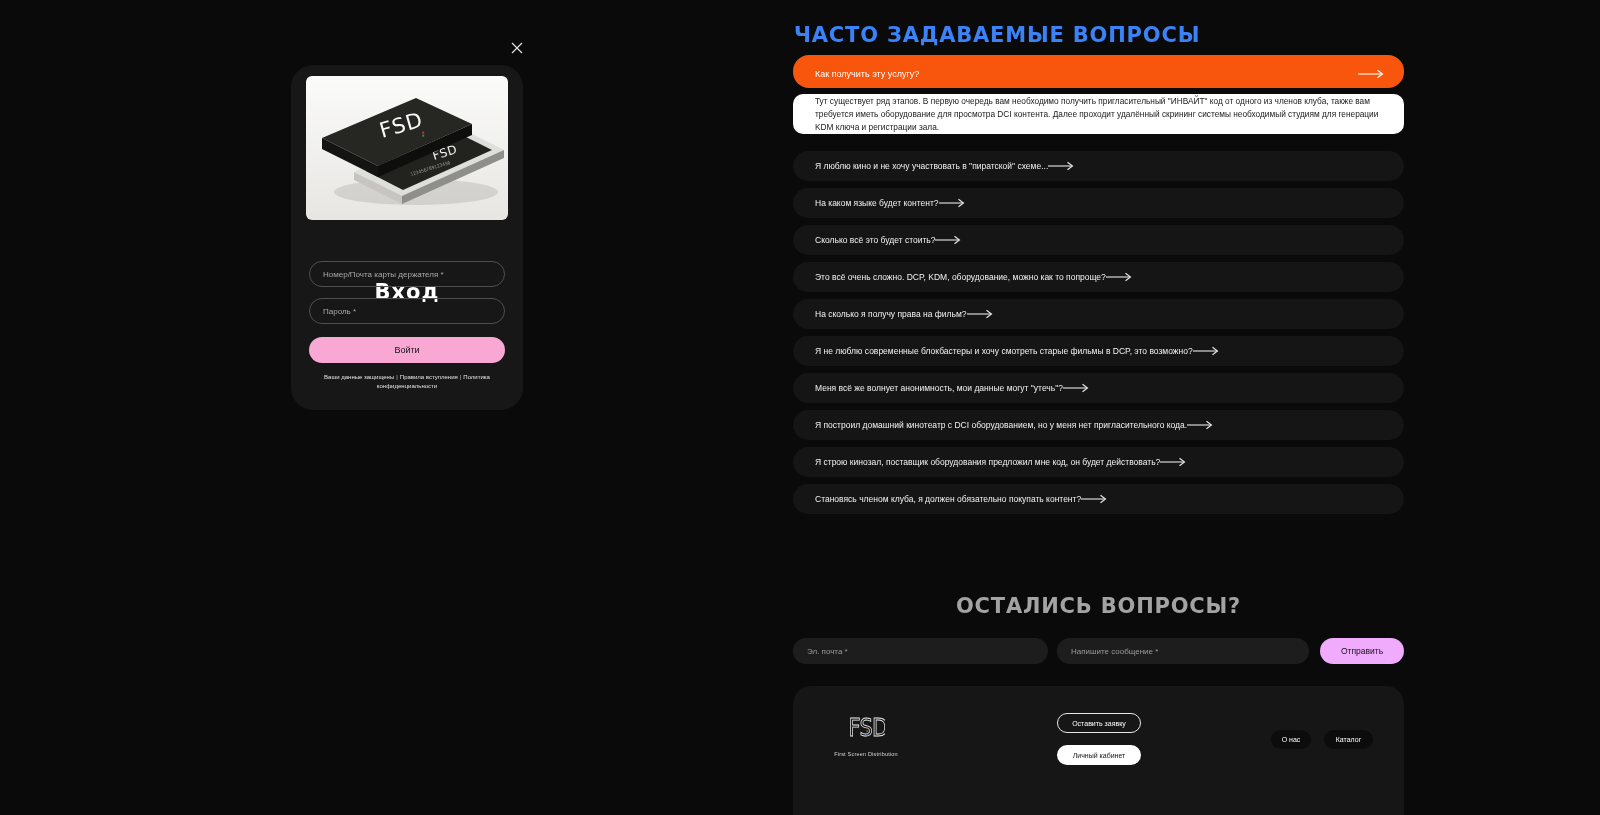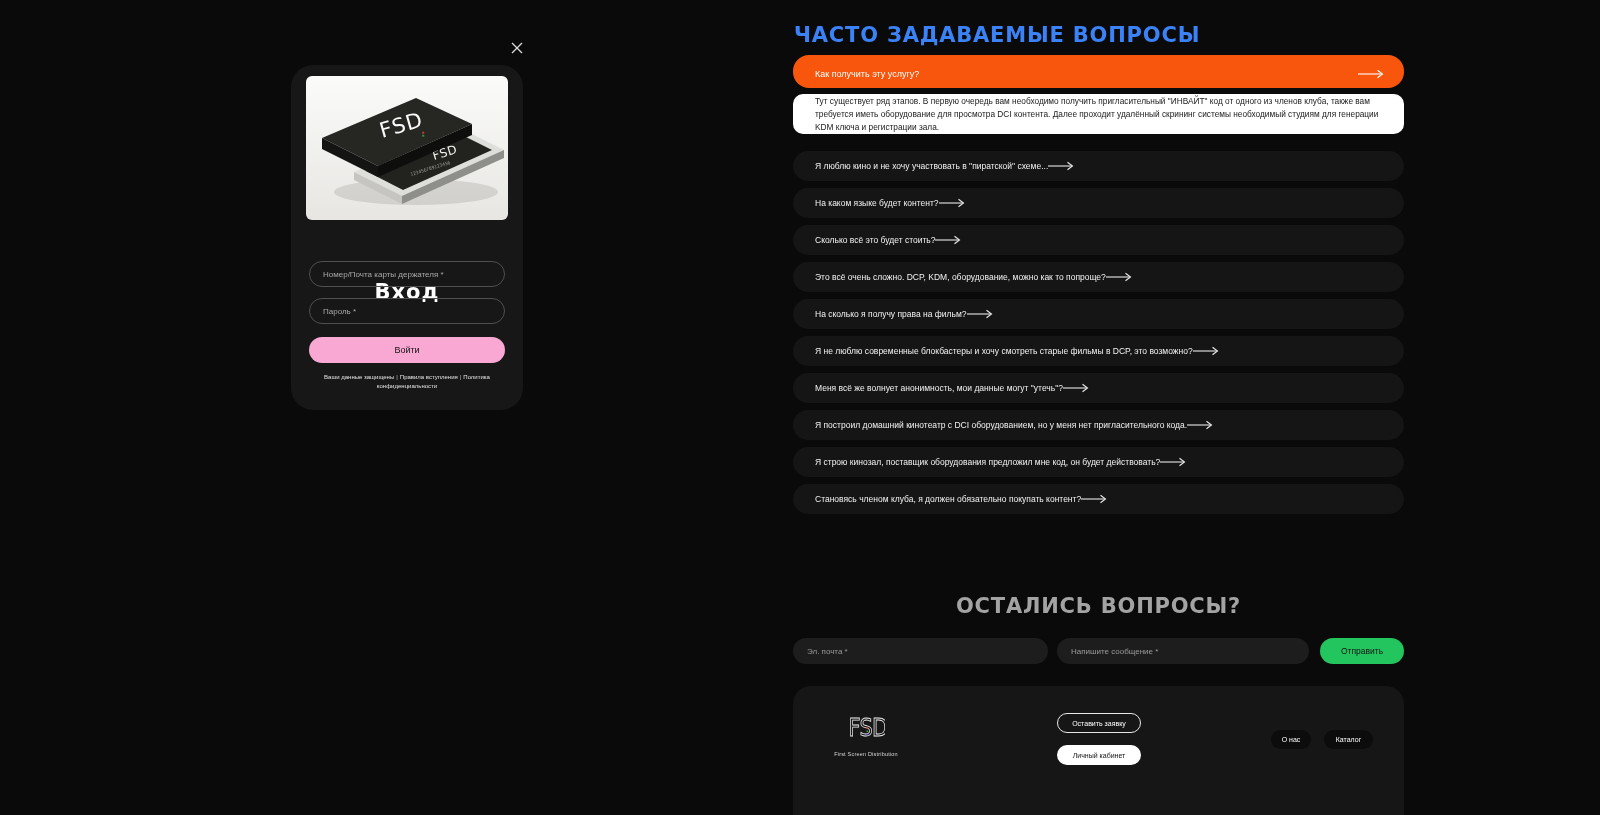--- a/index.html
+++ b/index.html
@@ -32,21 +32,21 @@
   .faq-list { position:absolute; left:0; top:151px; width:611px; display:flex; flex-direction:column; gap:7px; }
   .faq-item { height:30px; background:#151515; border-radius:15px; display:flex; align-items:center; padding:0 20px 0 22px; cursor:pointer; }
   .faq-item span.q { color:#f2f2f2; font-size:8.5px; }
   .faq-item .arr { color:#e9e9e9; }
 
   .contact-title { position:absolute; left:0; top:594px; width:611px; text-align:center; color:#a3a3a3; font-size:21px; font-weight:800; letter-spacing:0.8px; font-family:"DejaVu Sans", sans-serif; }
   .c-input { position:absolute; top:638px; height:26px; border:none; border-radius:13px; background:#1d1d1d; color:#cfcfcf; font-size:8px; padding:0 14px; outline:none; font-family:"Liberation Sans", sans-serif; }
   .c-input::placeholder { color:#9a9a9a; }
   .c-email { left:0; width:255px; }
   .c-msg { left:264px; width:252px; }
-  .c-send { position:absolute; left:527px; top:638px; width:84px; height:26px; border:none; border-radius:13px; background:#22c55e; color:#141414; font-size:8.5px; cursor:pointer; font-family:"Liberation Sans", sans-serif; }
+  .c-send { position:absolute; left:527px; top:638px; width:84px; height:26px; border:none; border-radius:13px; background:#f0abfc; color:#141414; font-size:8.5px; cursor:pointer; font-family:"Liberation Sans", sans-serif; }
 
   
   .footer { position:absolute; left:0; top:686px; width:611px; height:150px; background:#161616; border-radius:18px; }
   .logo-block { position:absolute; left:30px; top:24px; width:86px; text-align:center; }
   .fsd-logo svg { width:38px; height:34px; }
   .logo-caption { margin-top:3px; color:#d6d6d6; font-size:5.5px; letter-spacing:0.2px; }
   .f-btn { position:absolute; border-radius:10px; font-size:7px; cursor:pointer; font-family:"Liberation Sans", sans-serif; }
   .f-request { left:264px; top:27px; width:84px; height:20px; background:transparent; border:1px solid #e8e8e8; color:#fff; }
   .f-account { left:264px; top:59px; width:84px; height:20px; background:#fff; border:none; color:#141414; }
   .f-about { left:478px; top:44px; width:40px; height:19px; background:#0c0c0c; border:none; color:#fff; border-radius:9.5px; }

